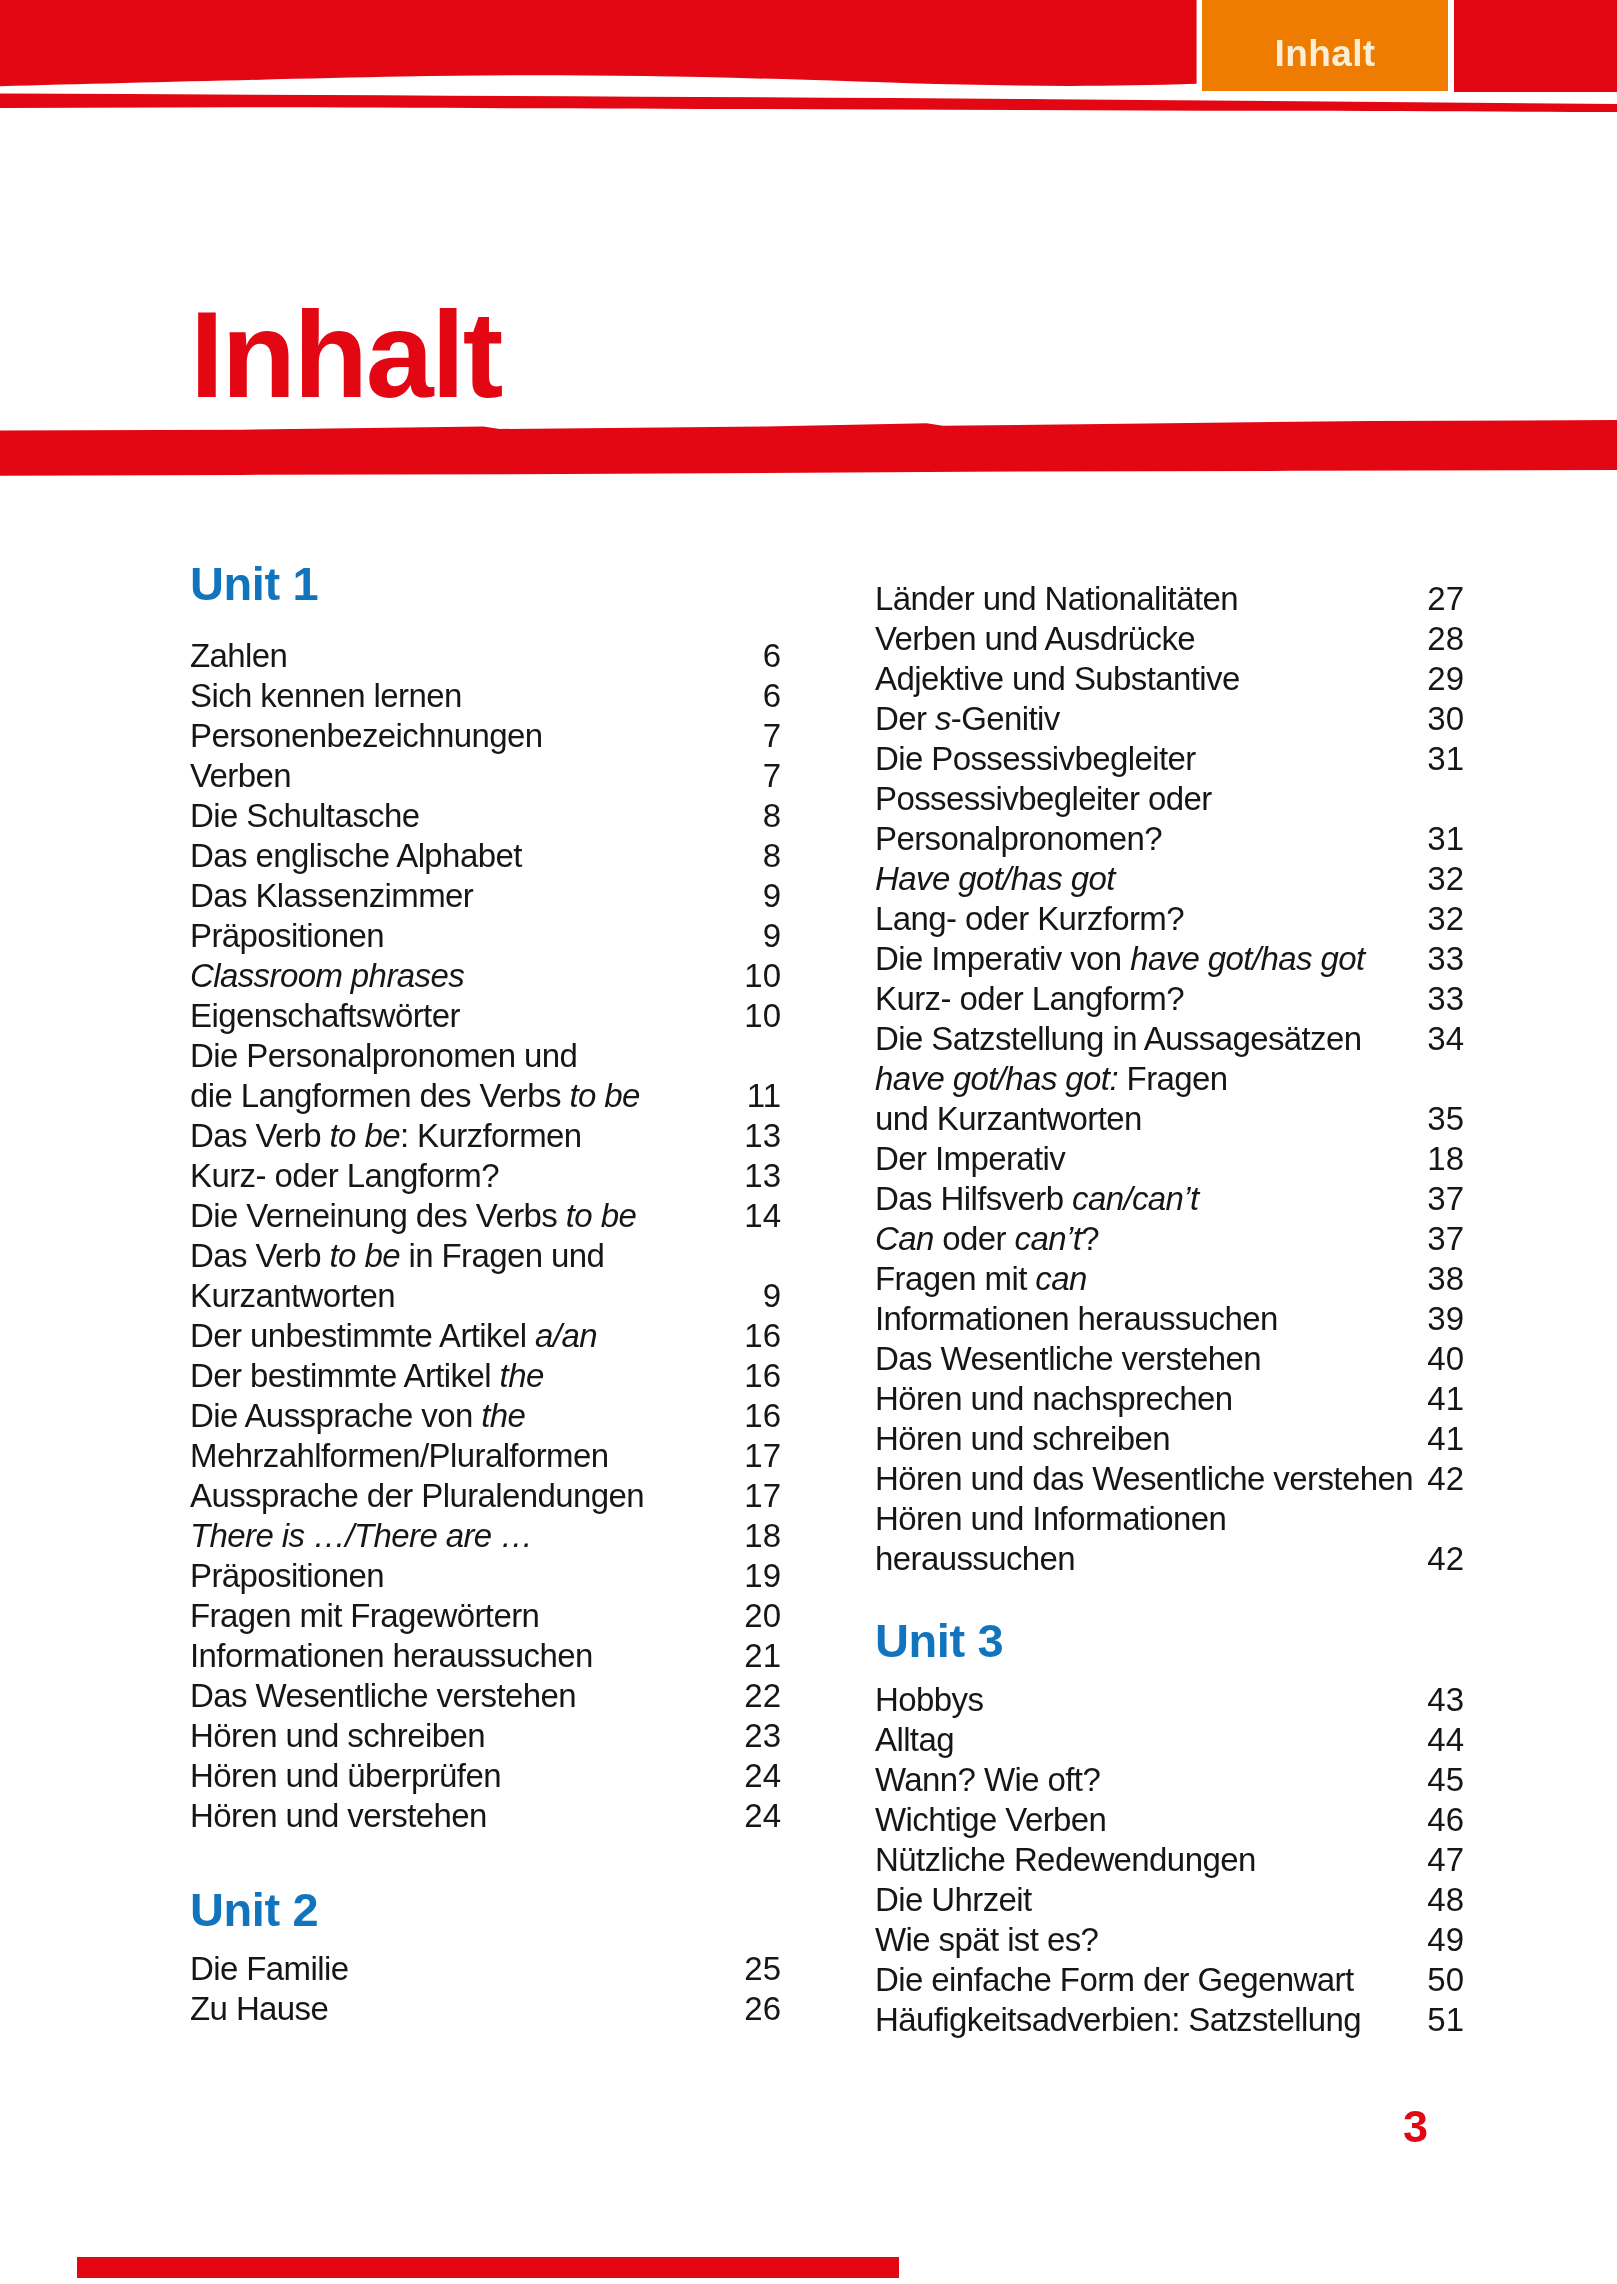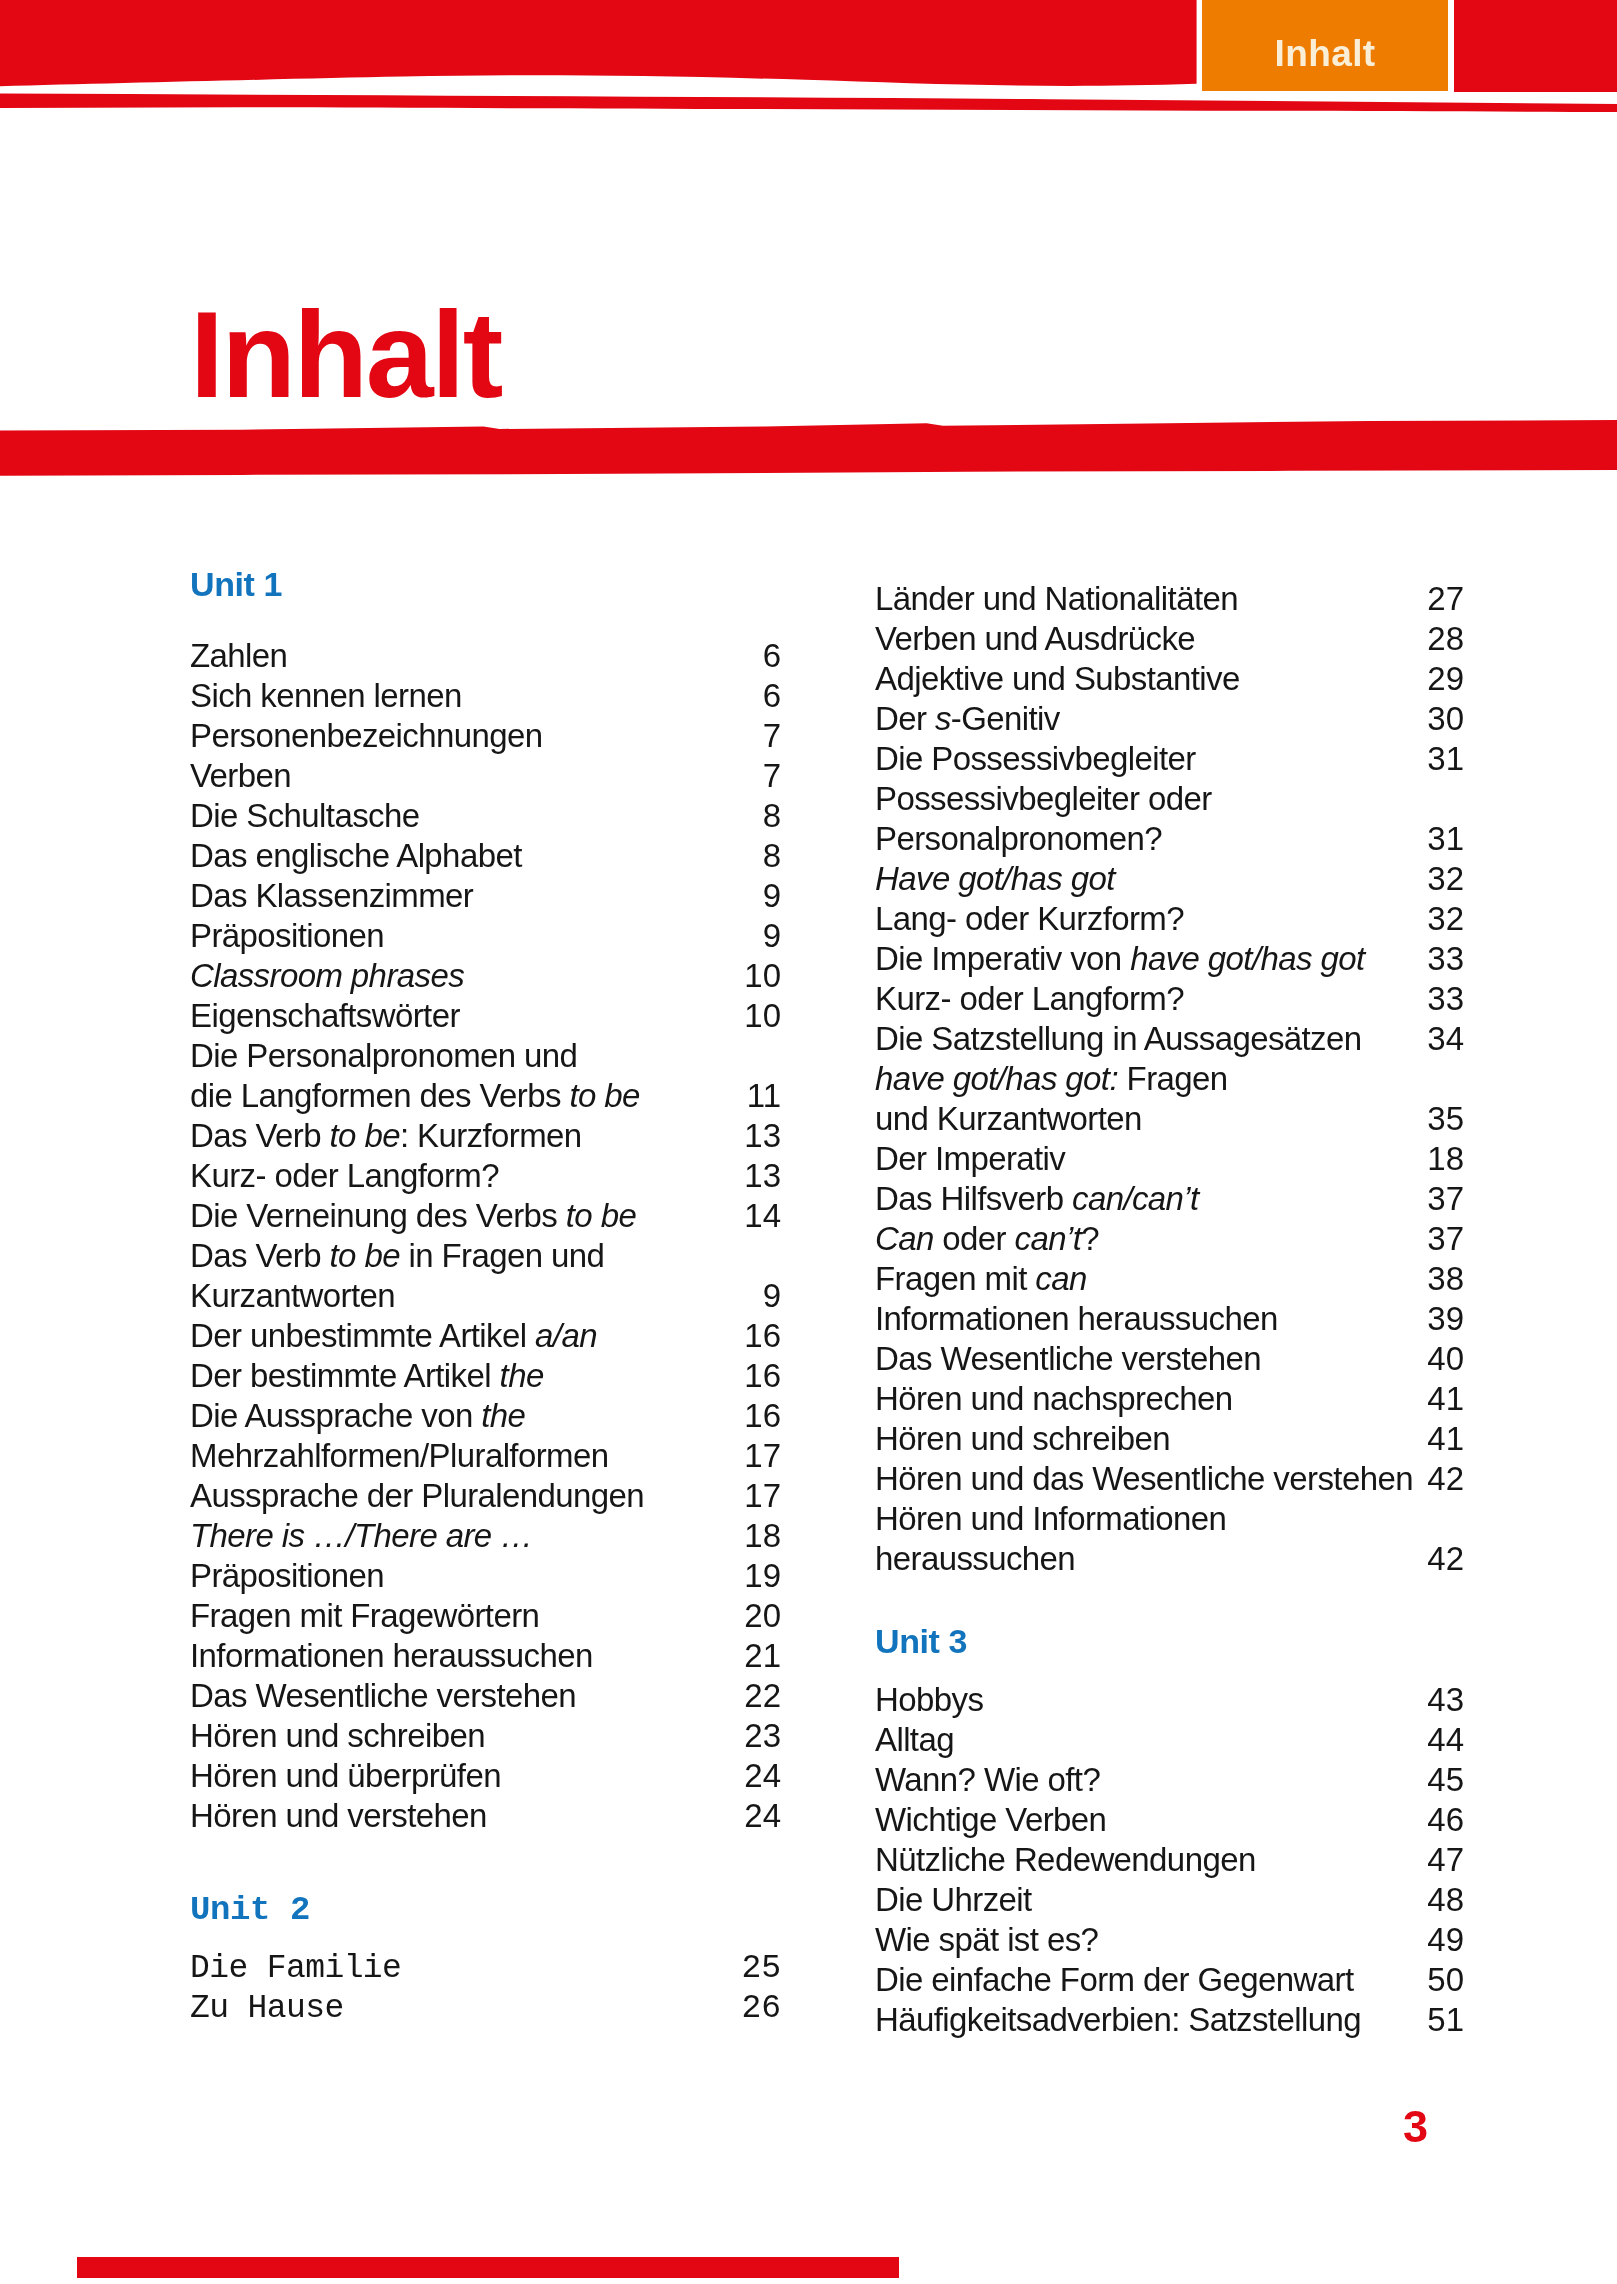--- a/index.html
+++ b/index.html
@@ -37,26 +37,26 @@
     letter-spacing:-2.4px;
     color:var(--red,#e30613);
   }
 
   
   .col{position:absolute;width:591px;}
   #col0{left:190px;top:560px;}
   #col1{left:875px;top:579px;width:589px;}
 
   .unit-heading{
-    font-size:34px;font-weight:bold;line-height:48px;
+    font-size:47px;font-weight:bold;line-height:48px;
     letter-spacing:-0.4px;
     color:var(--blue,#1274bd);
   }
   .sec-c0-0 .entries{margin-top:28px;}
-  .sec-c0-1{display:block;margin-top:50px;font-family:Liberation Mono, monospace;}
+  .sec-c0-1{display:block;margin-top:50px;}
   .sec-c0-1 .entries{margin-top:15.3px;text-align:right;}
   .sec-c1-1{display:block;margin-top:38px;}
   .sec-c1-1 .entries{margin-top:15.3px;}
 
   .row{
     display:flex;justify-content:space-between;align-items:baseline;
     height:40px;line-height:40px;
     font-size:33px;letter-spacing:-0.6px;
     white-space:nowrap;
   }

